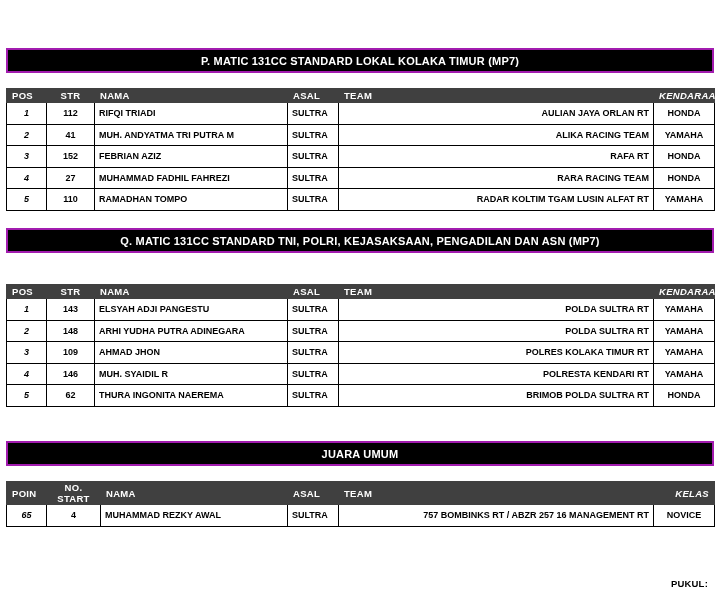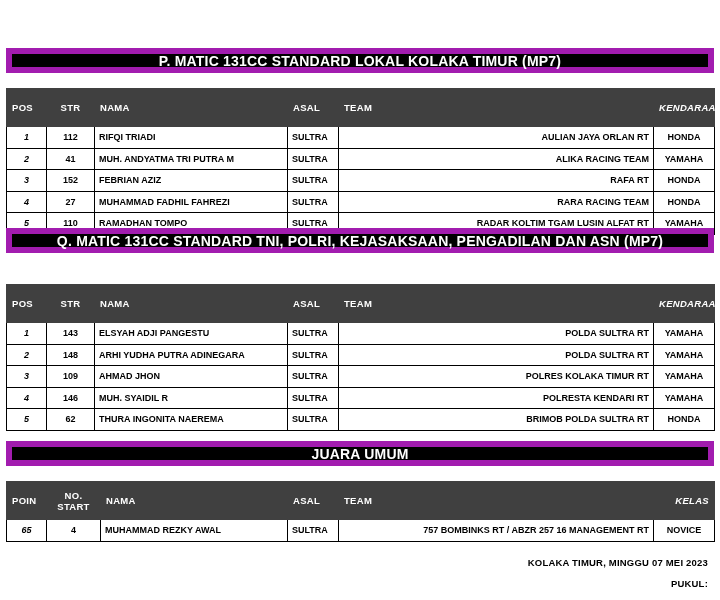--- a/index.html
+++ b/index.html
@@ -23,46 +23,46 @@
   }
 
   
   .section-title {
     position: absolute;
     left: 6px;
     width: 708px;
     height: 25px;
     background: #000000;
     color: #ffffff;
-    font-size: 14px;
+    font-size: 11px;
     font-weight: bold;
     letter-spacing: 0.2px;
     display: flex;
     align-items: center;
     justify-content: center;
     text-align: right;
     box-sizing: border-box;
-    border: 6px solid #a21caf;
+    border: 2px solid #a21caf;
   }
 
   
   .result-table {
     position: absolute;
     left: 6px;
     width: 708px;
     border-collapse: collapse;
     table-layout: fixed;
     box-sizing: border-box;
   }
   .result-table thead th {
     background: #404040;
     color: #ffffff;
     font-size: 9.5px;
     font-weight: bold;
-    height: 38px;
+    height: 14px;
     padding: 0 5px;
     border: 1px solid #404040;
     letter-spacing: 0.3px;
     vertical-align: middle;
     box-sizing: border-box;
   }
   .result-table tbody td {
     height: 21.5px;
     font-size: 9px;
     font-weight: bold;
@@ -283,16 +283,15 @@
         <td class="c-pos">65</td>
         <td class="c-str">4</td>
         <td class="c-nama">MUHAMMAD REZKY AWAL</td>
         <td class="c-asal">SULTRA</td>
         <td class="c-team small-team">757 BOMBINKS RT / ABZR 257 16 MANAGEMENT RT</td>
         <td class="c-kend">NOVICE</td>
       </tr>
     </tbody>
   </table>
 
-  <div class="footer-line" style="top:557px;">KOLAKA TIMUR, MINGGU 07 MEI 2023</div>
   <div class="footer-line" style="top:578px;">PUKUL:</div>
 
 </div>
 
 </body></html>

